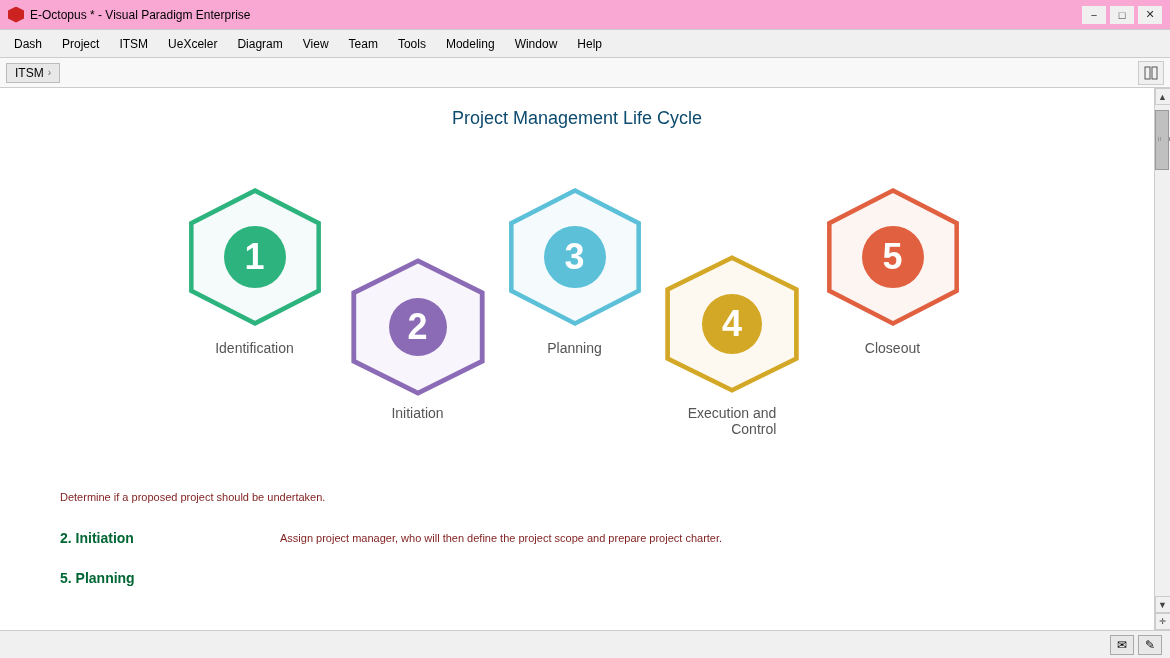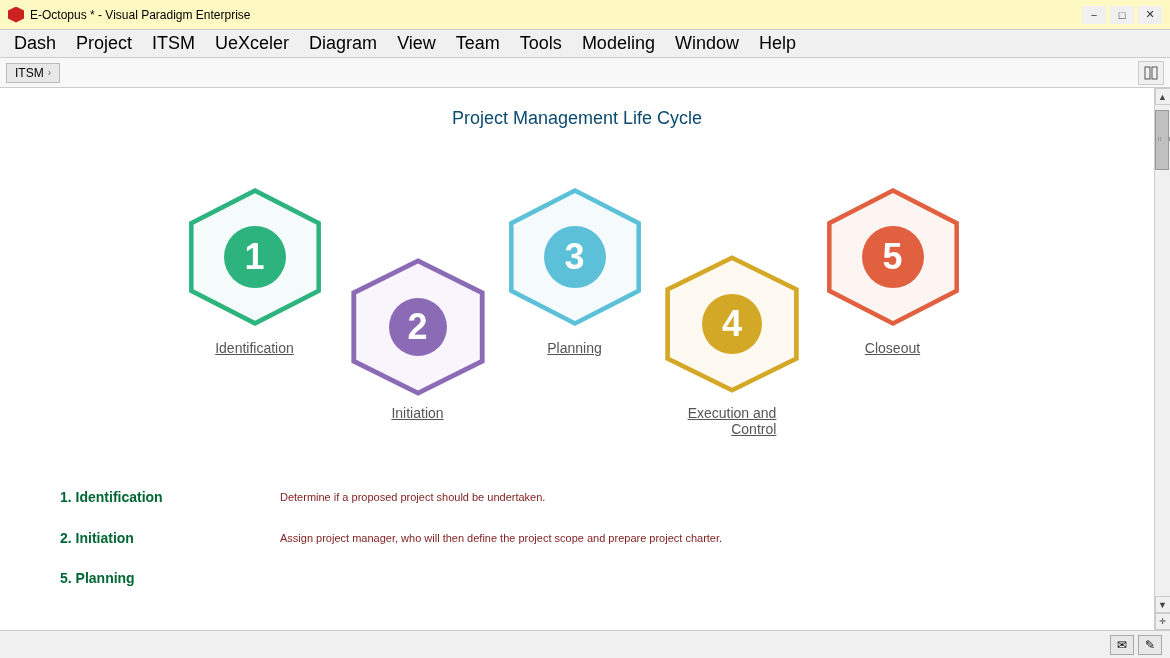--- a/index.html
+++ b/index.html
@@ -8,21 +8,21 @@
       height: 658px;
       font-family: 'Segoe UI', Arial, sans-serif;
       font-size: 13px;
       background: #f0f0f0;
       overflow: hidden;
     }
 
     
     .title-bar {
       height: 30px;
-      background: #fef9c3;
+      background: #f9a8d4;
       display: flex;
       align-items: center;
       padding: 0 8px;
       border-bottom: 1px solid #ccc;
       justify-content: space-between;
     }
     .title-bar-left {
       display: flex;
       align-items: center;
       gap: 6px;
@@ -52,21 +52,21 @@
     .menu-bar {
       height: 28px;
       background: #f0f0f0;
       display: flex;
       align-items: center;
       padding: 0 4px;
       border-bottom: 1px solid #ccc;
     }
     .menu-item {
       padding: 4px 10px;
-      font-size: 18px;
+      font-size: 12px;
       cursor: pointer;
       color: #000;
       white-space: nowrap;
     }
 
     
     .toolbar {
       height: 30px;
       background: #f8f8f8;
       display: flex;
@@ -189,21 +189,20 @@
       color: #fff;
       line-height: 1;
     }
 
     .hex-label {
       font-size: 14px;
       color: #555;
       text-align: center;
       margin-top: 6px;
       font-weight: 500;
-      text-decoration: underline;
     }
 
     
     
     .hex-1 { left: 50px; top: 10px; }
     
     .hex-2 { left: 220px; top: 80px; }
     
     .hex-3 { left: 370px; top: 10px; }
     
@@ -442,21 +441,20 @@
             </div>
           </div>
           <div class="hex-label">Closeout</div>
         </div>
 
       </div>
     </div>
 
     <div class="description-list">
       <div class="desc-item">
-        <div class="desc-label">1. Identification</div>
         <div class="desc-text">Determine if a proposed project should be undertaken.</div>
       </div>
       <div class="desc-item">
         <div class="desc-label">2. Initiation</div>
         <div class="desc-text">Assign project manager, who will then define the project scope and prepare project charter.</div>
       </div>
       <div class="desc-item">
         <div class="desc-label">5. Planning</div>
       </div>
     </div>

